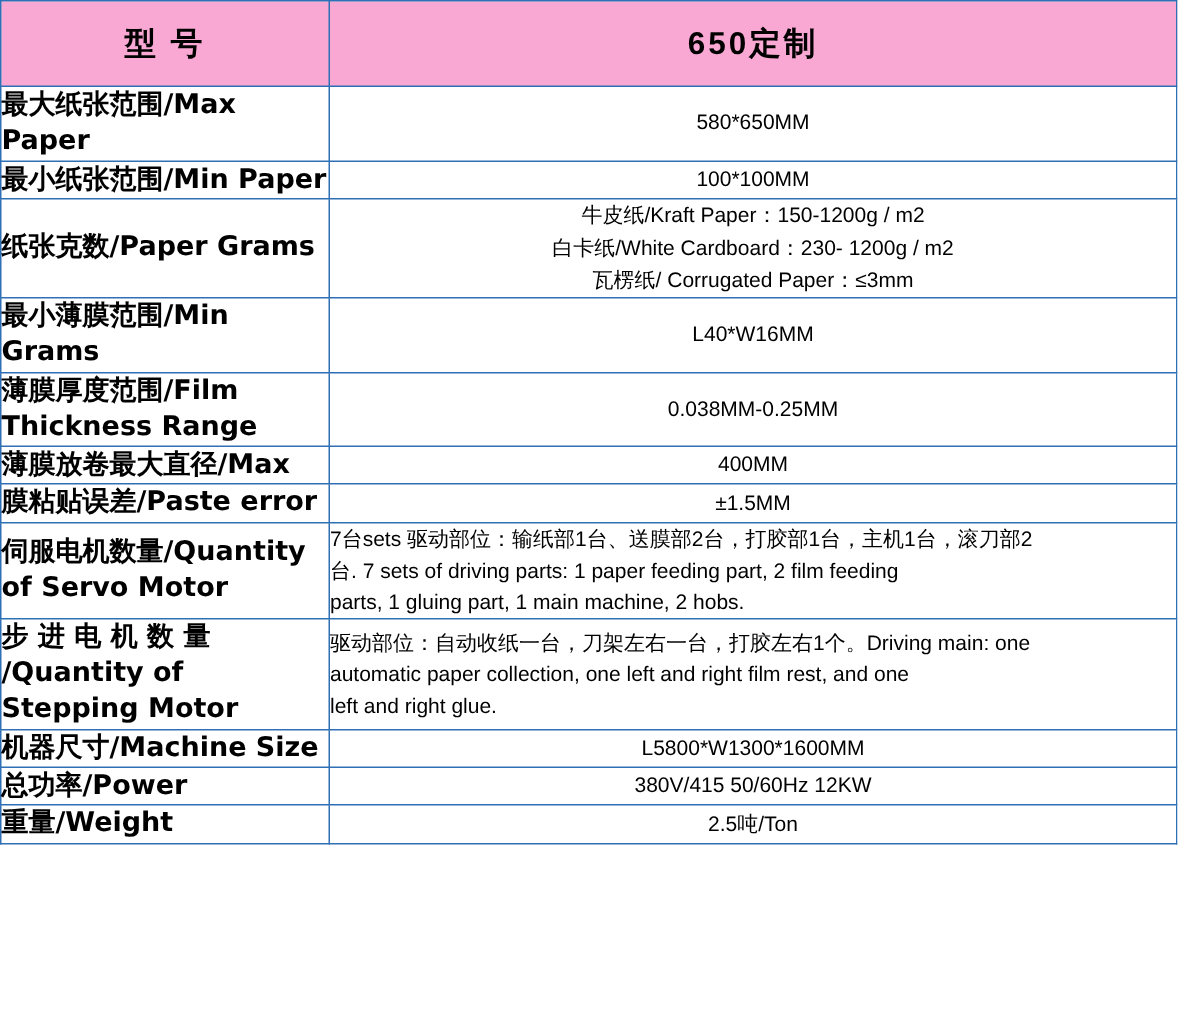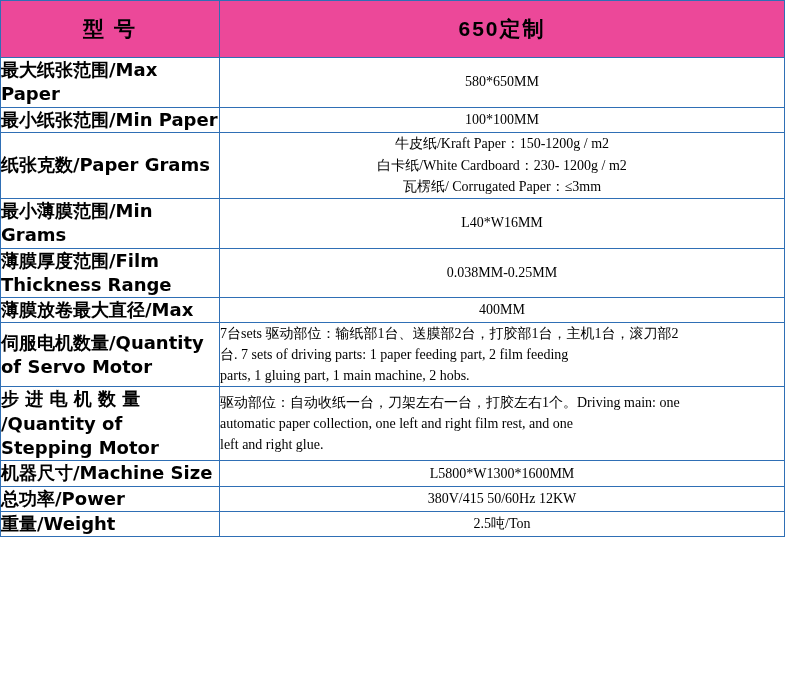--- a/index.html
+++ b/index.html
@@ -17,40 +17,40 @@
     width: 785px;
     border-collapse: collapse;
     table-layout: fixed;
   }
   #spec-table td, #spec-table th {
     border: 1px solid #2f6fb5;
     padding: 0;
     vertical-align: middle;
   }
   .hdr {
-    background: #ec4899;
+    background: #f9a8d4;
     color: #000000;
     font-weight: bold;
     font-size: 21px;
     text-align: center;
     height: 56px;
     letter-spacing: 2px;
   }
   .hdr-left { width: 218px; }
   .label-cell {
     font-family: "DejaVu Sans", sans-serif;
     font-weight: bold;
     font-size: 18px;
     padding: 5px 4px 5px 5px;
     line-height: 1.35;
     text-align: left;
     width: 218px;
   }
   .value-cell {
-    font-family: Liberation Serif, serif;
+    font-family: Liberation Sans, sans-serif;
     font-size: 14px;
     text-align: center;
     padding: 6px 8px;
     line-height: 1.55;
   }
   .value-cell.multi {
     text-align: center;
   }
   .value-cell.justify {
     text-align: left;
@@ -110,20 +110,26 @@
       </td>
     </tr>
 
     <tr>
       <td class="label-cell">薄膜放卷最大直径/Max</td>
       <td class="value-cell">
         <span class="vline">400MM</span>
       </td>
     </tr>
 
+    <tr>
+      <td class="label-cell">膜粘贴误差/Paste error</td>
+      <td class="value-cell">
+        <span class="vline">±1.5MM</span>
+      </td>
+    </tr>
 
 
     <tr>
       <td class="label-cell">伺服电机数量/Quantity of Servo Motor</td>
       <td class="value-cell justify tight">
         <span class="ln">7台sets 驱动部位：输纸部1台、送膜部2台，打胶部1台，主机1台，滚刀部2</span>
         <span class="ln">台.  7 sets of driving parts: 1 paper feeding part, 2 film feeding</span>
         <span class="ln">parts, 1 gluing part, 1 main machine, 2 hobs.</span>
       </td>
     </tr>

